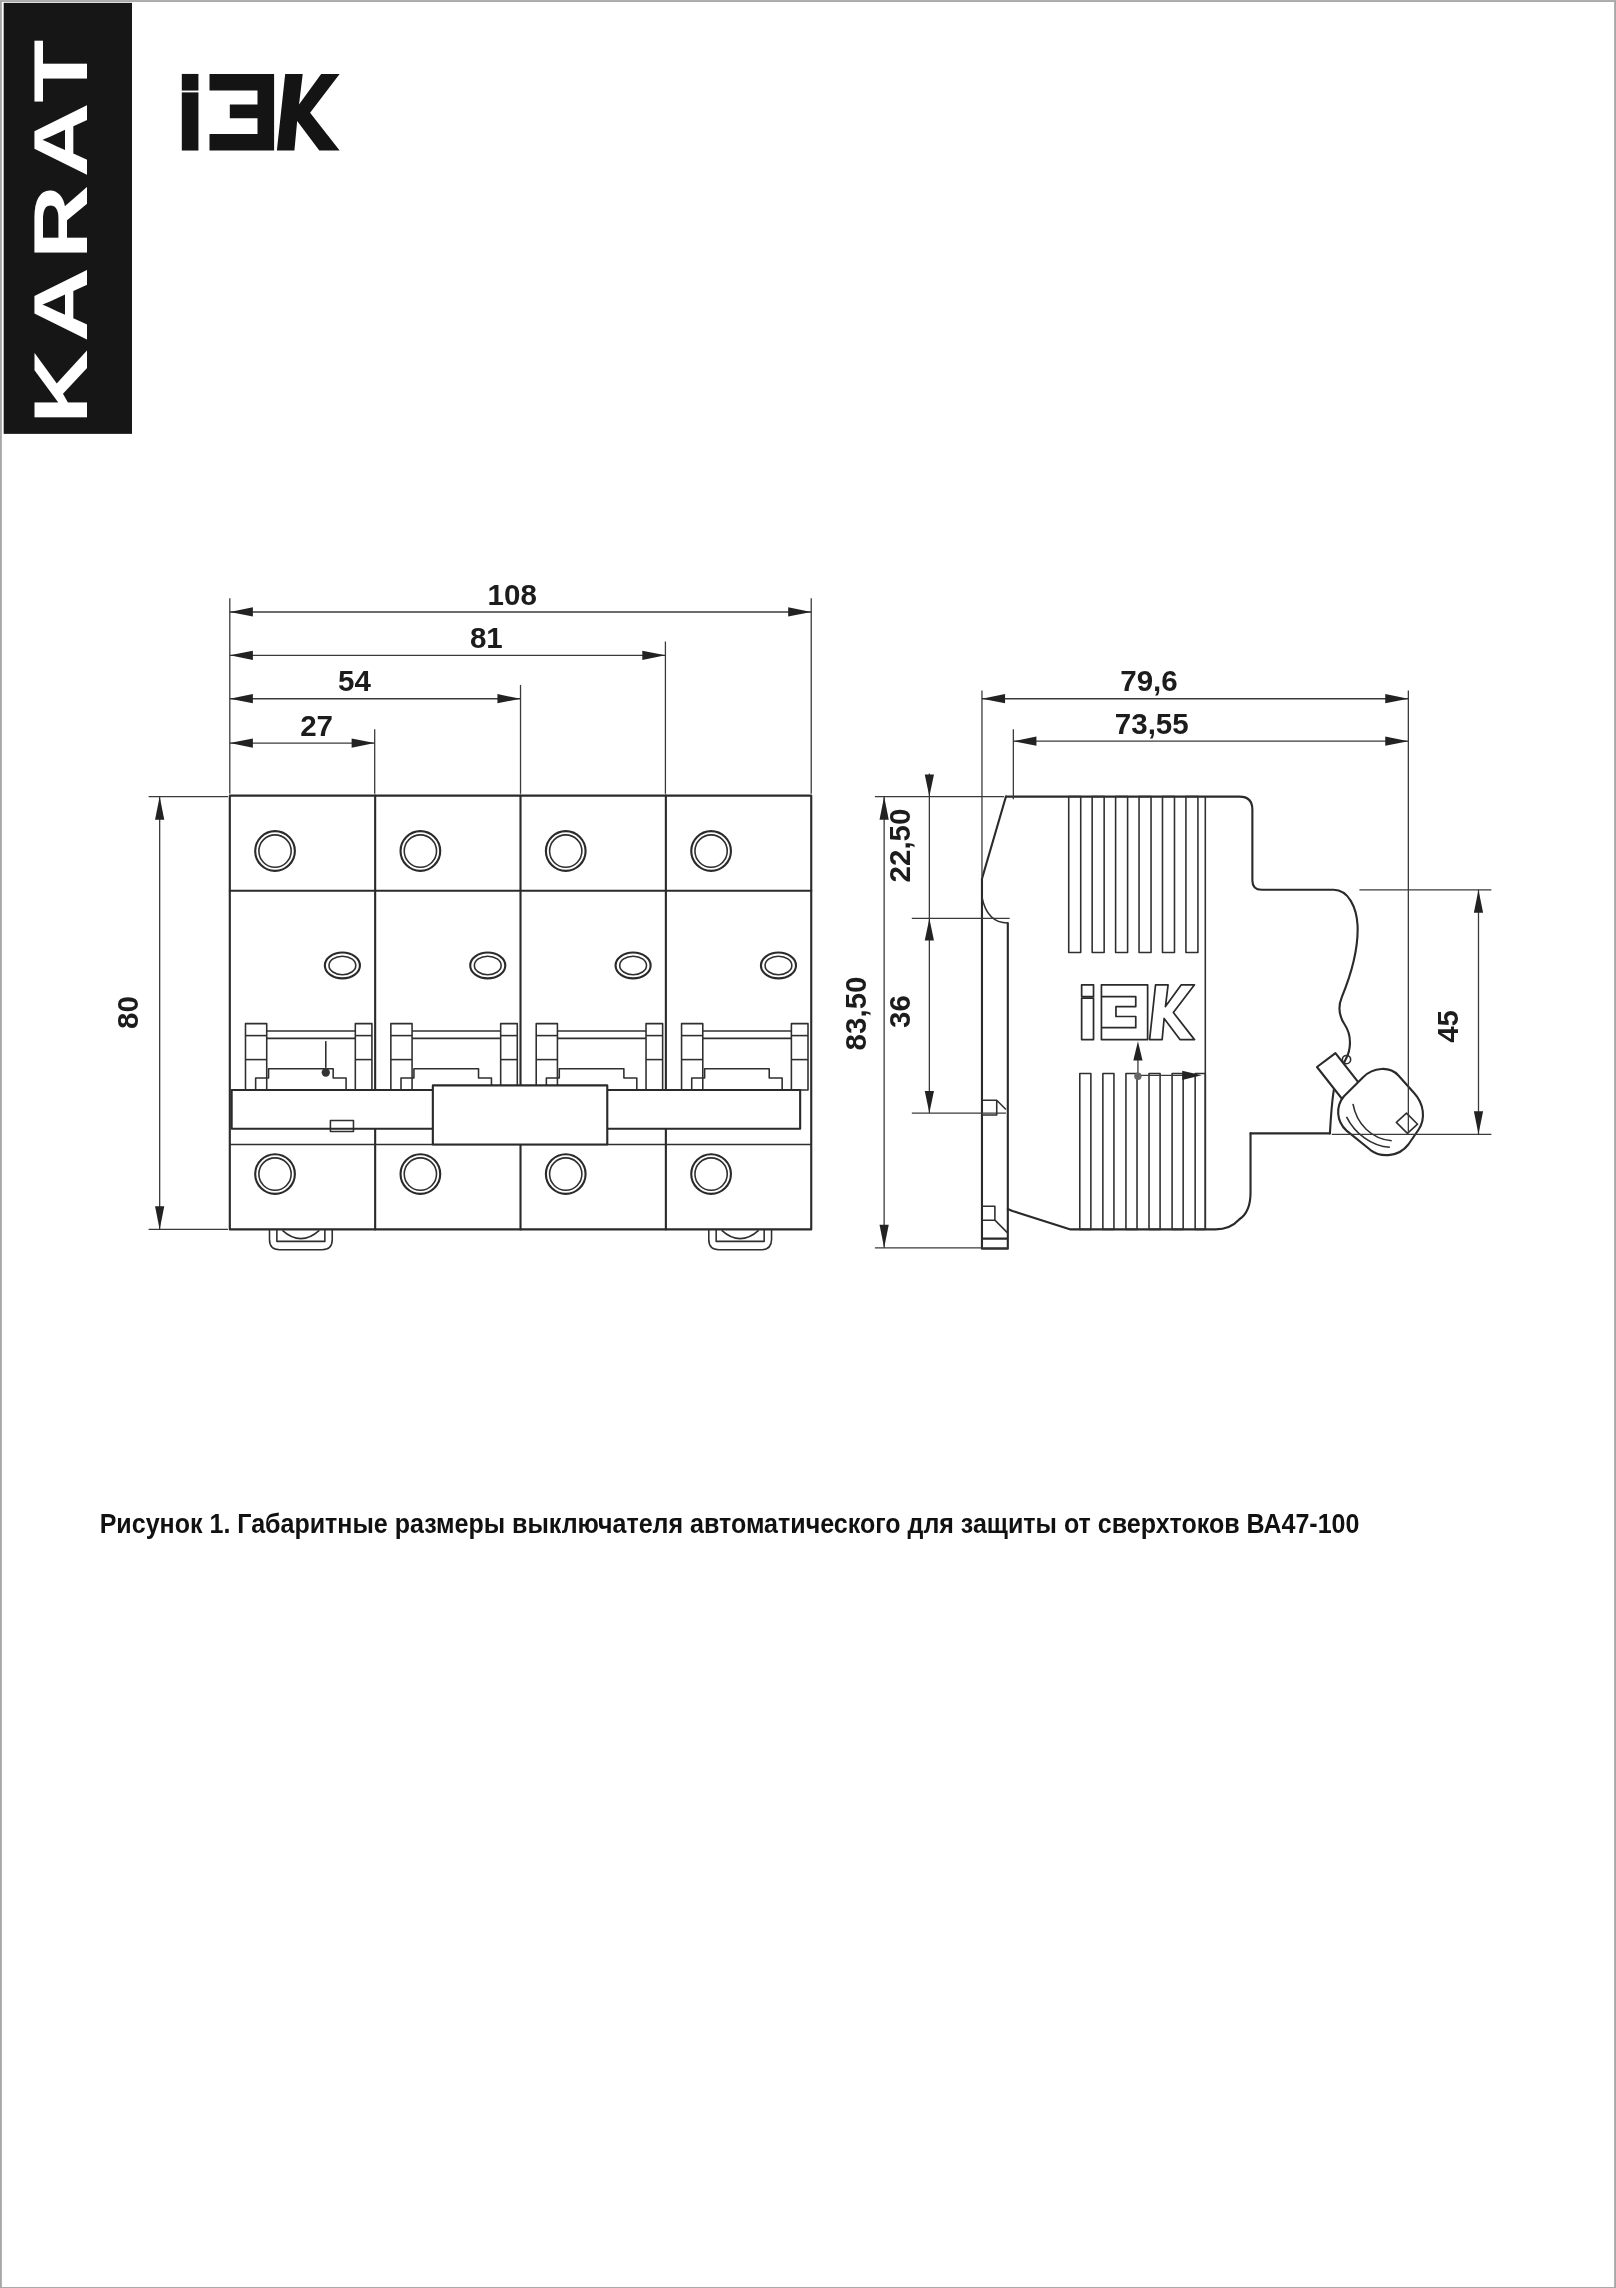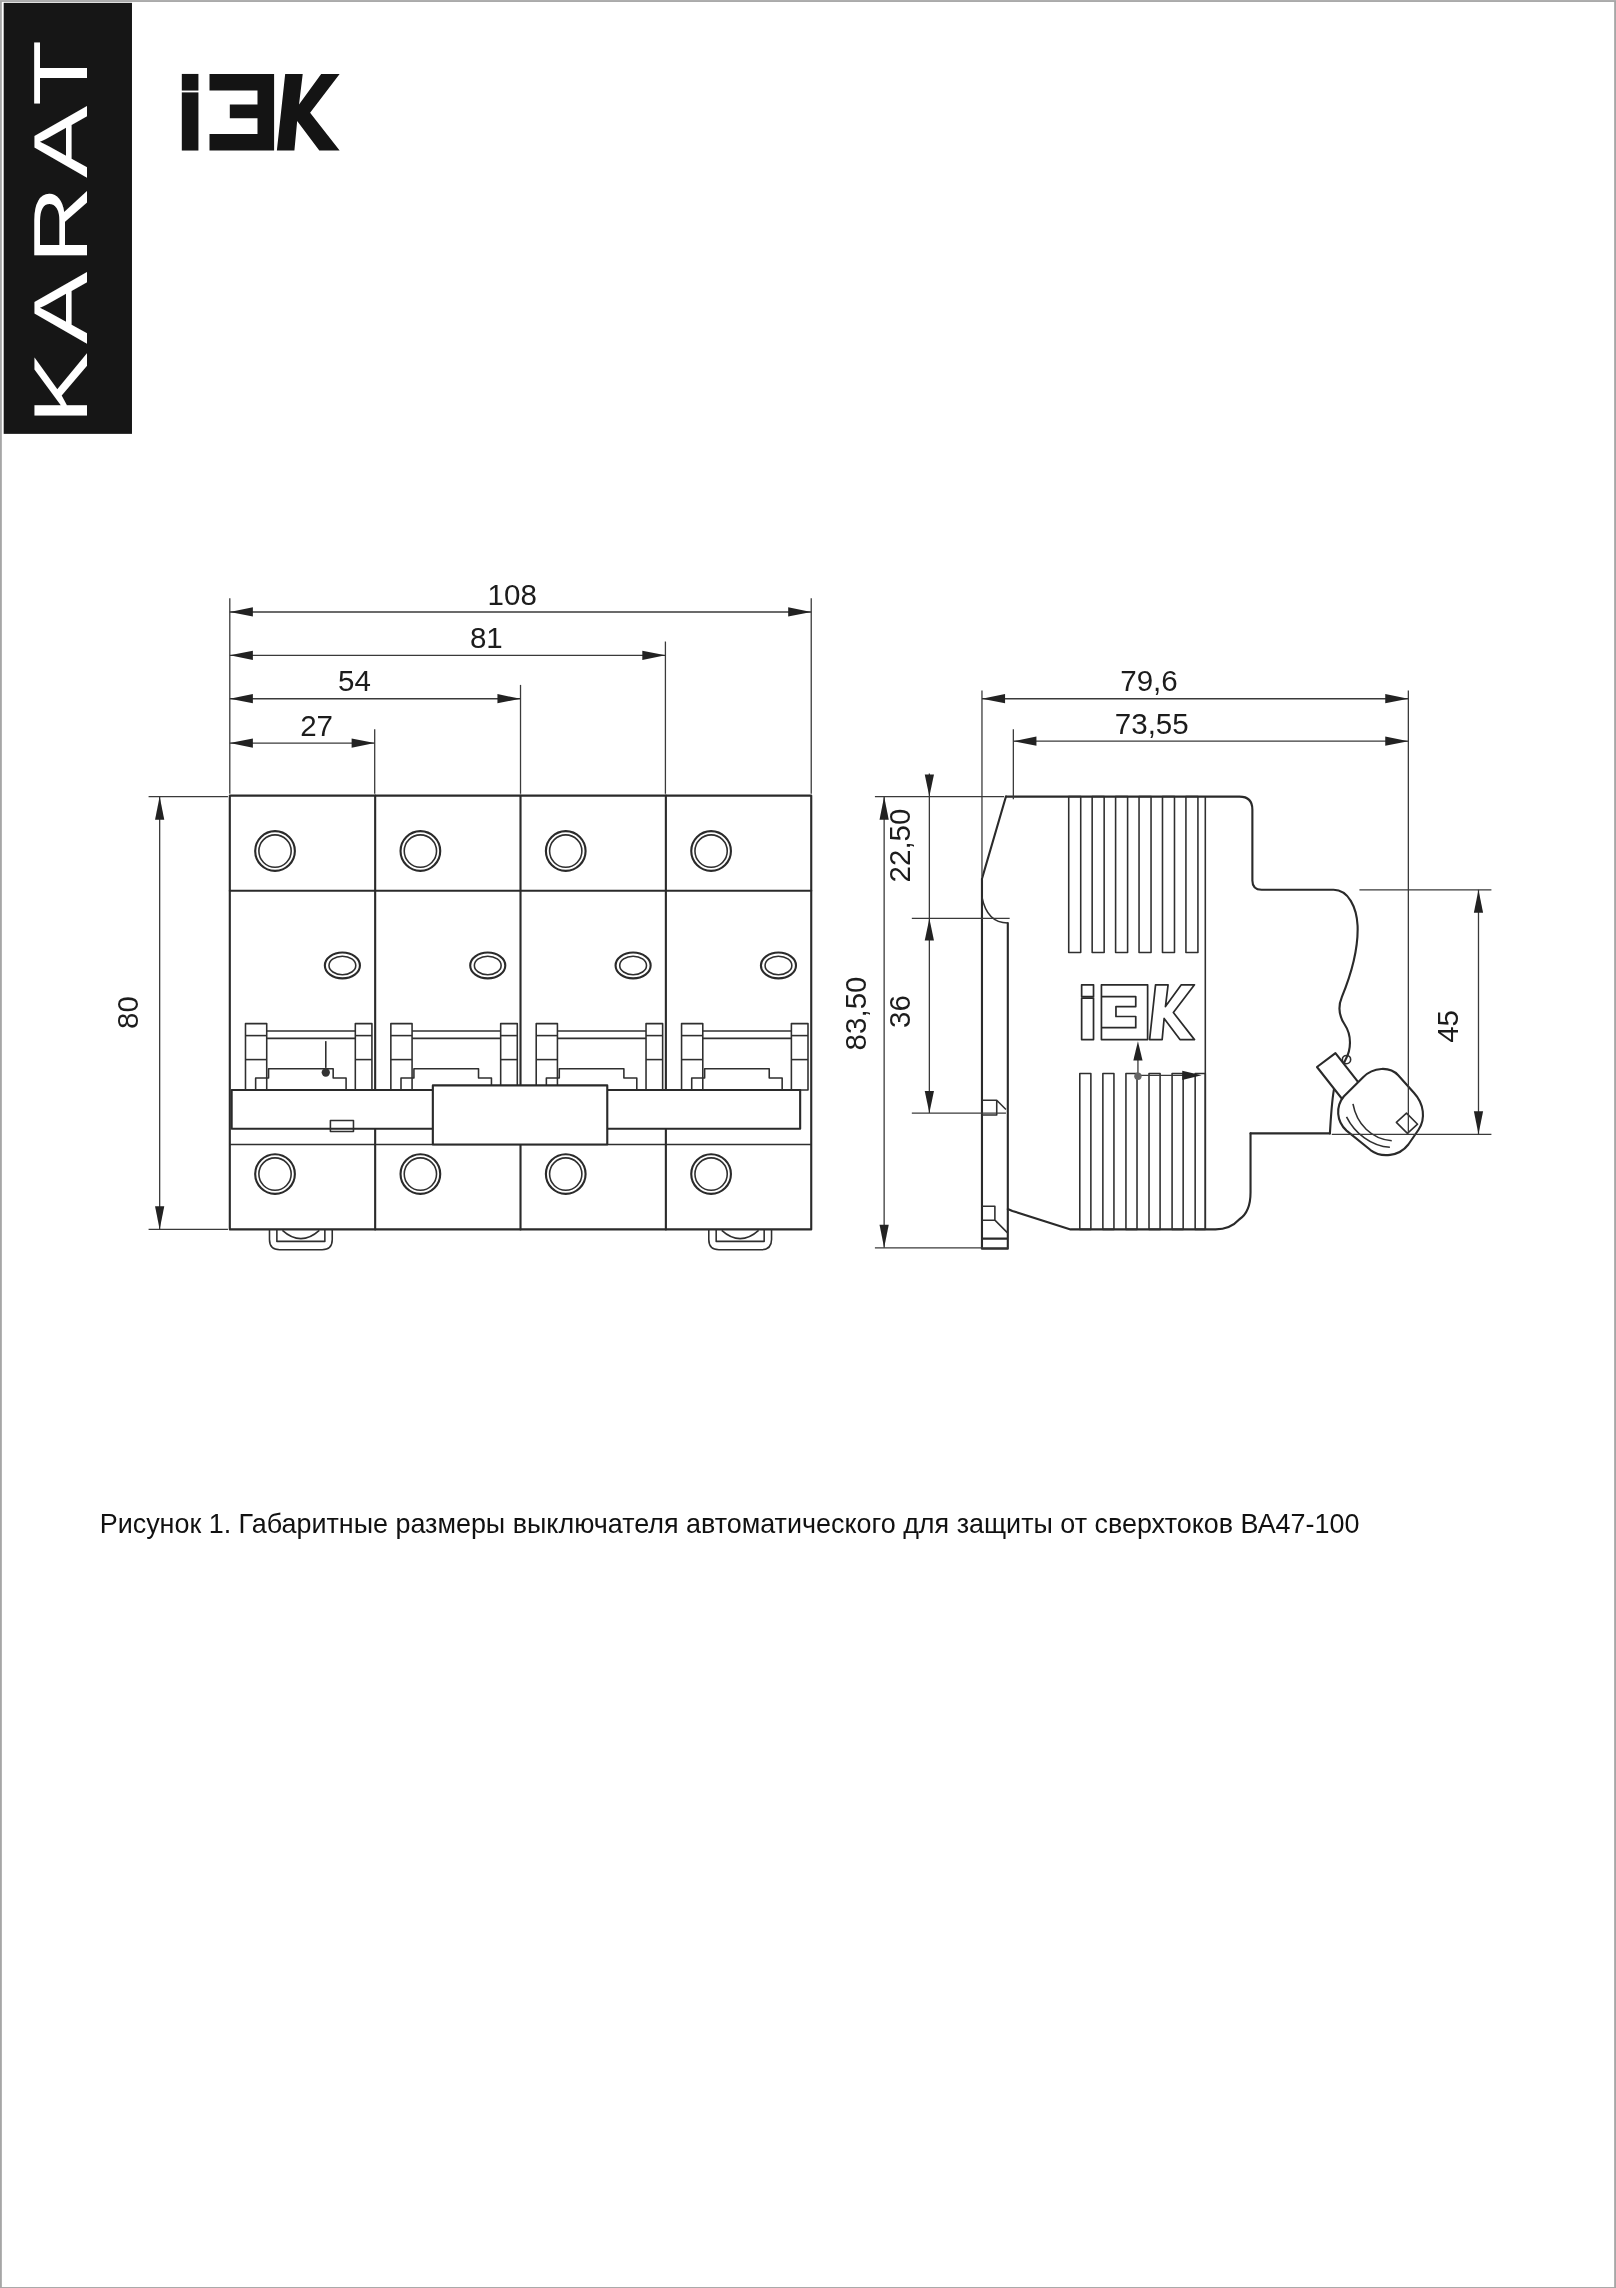--- a/index.html
+++ b/index.html
@@ -1,19 +1,20 @@
 <!DOCTYPE html>
 <html style="font-size:14.8px"><head>
 <meta charset="utf-8">
 <style>
   html,body{margin:0;padding:0;background:#e8e8e8;}
   .page{
     position:relative;width:1616px;height:2289px;background:#ffffff;
     outline:0.9px solid #9a9a9a;box-sizing:border-box;overflow:hidden;
     font-family:"Liberation Sans", sans-serif;
+    font-weight:bold;
   }
   svg{display:block;}
   .dim-text{font-family:"Liberation Sans", sans-serif;font-size:32px;fill:#1c1c1c;}
   .caption-text{font-family:"Liberation Sans", sans-serif;font-size:29px;fill:#111;}
   .karat-text{font-family:"Liberation Sans", sans-serif;font-size:82px;fill:#ffffff;letter-spacing:6px;}
   .outline{stroke:#2a2a2a;stroke-width:2.3;fill:none;stroke-linejoin:round;stroke-linecap:round;}
   .outline-thin{stroke:#2f2f2f;stroke-width:1.7;fill:none;stroke-linejoin:round;}
   .whitefill{fill:#ffffff;stroke:#2a2a2a;stroke-width:2.3;stroke-linejoin:round;}
   .dimline{stroke:#3a3a3a;stroke-width:1.4;fill:none;}
   .arrow{fill:#222;stroke:none;}

